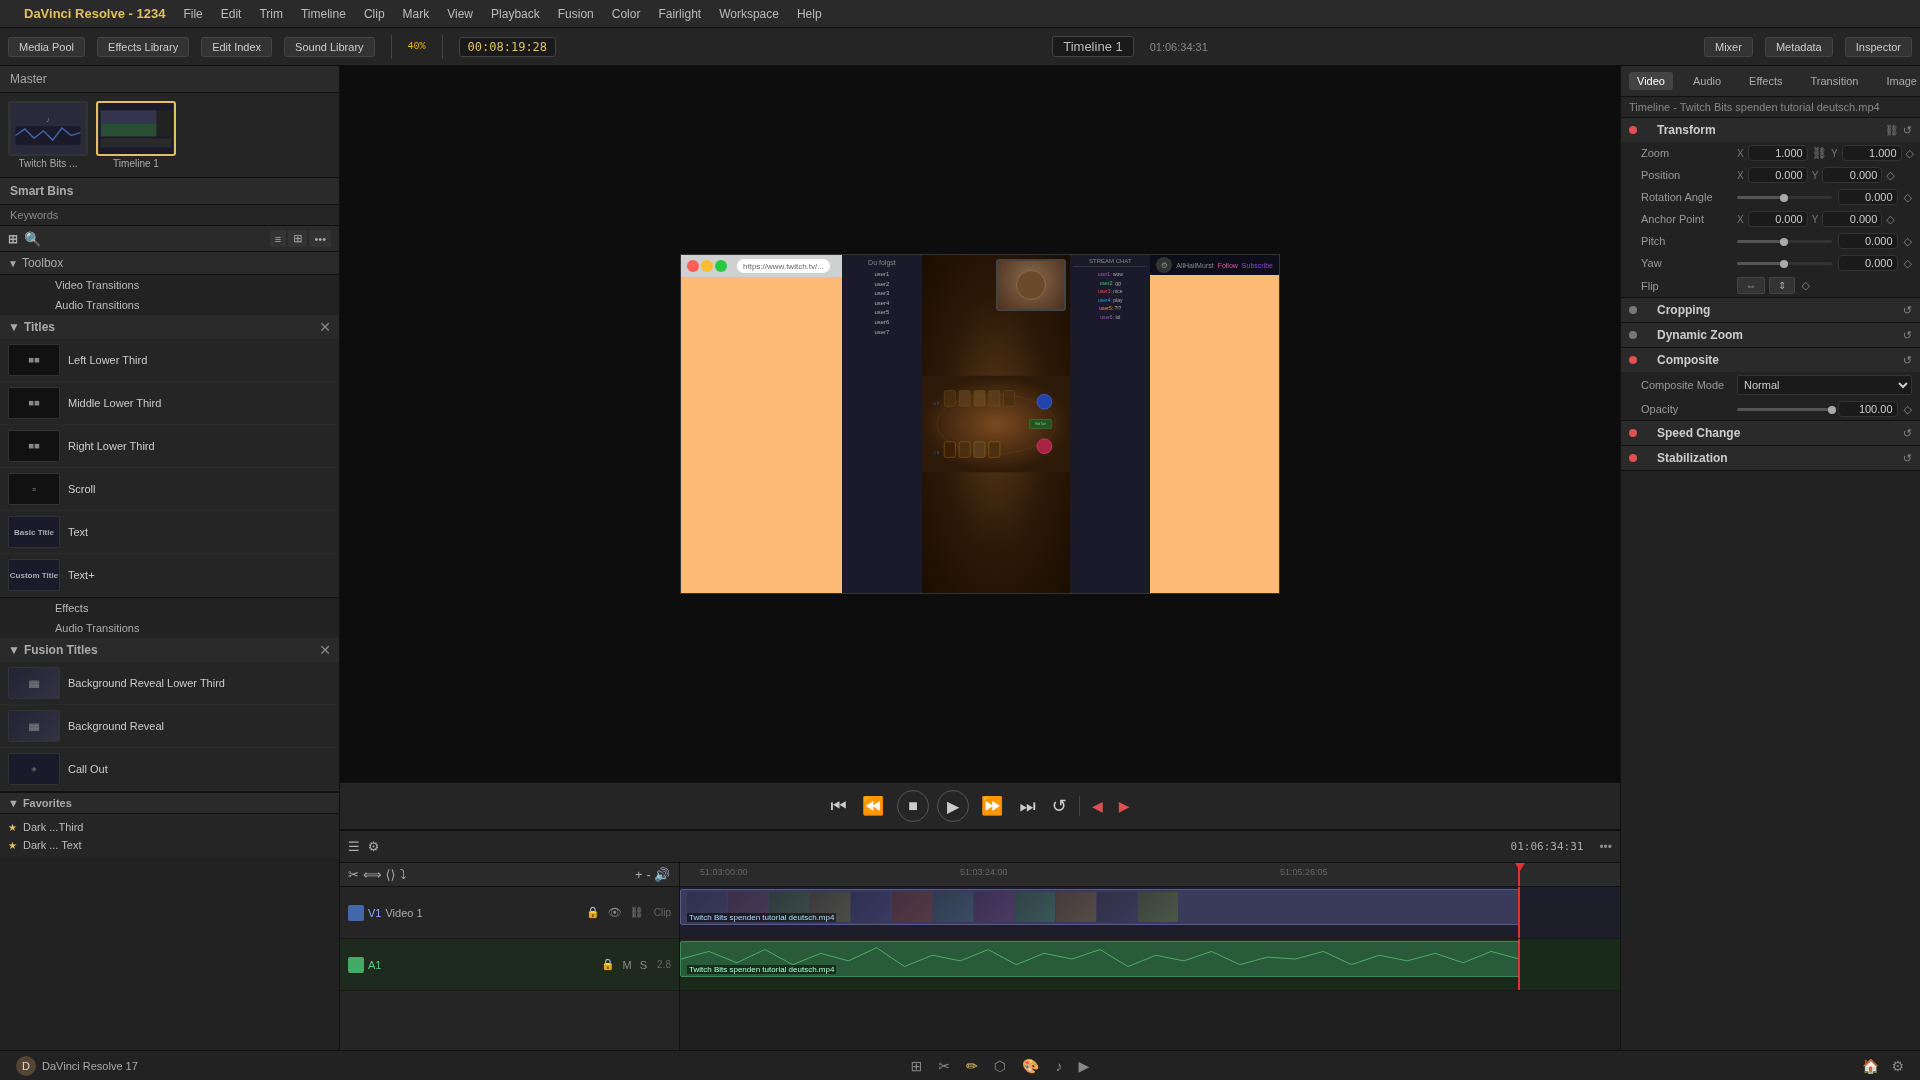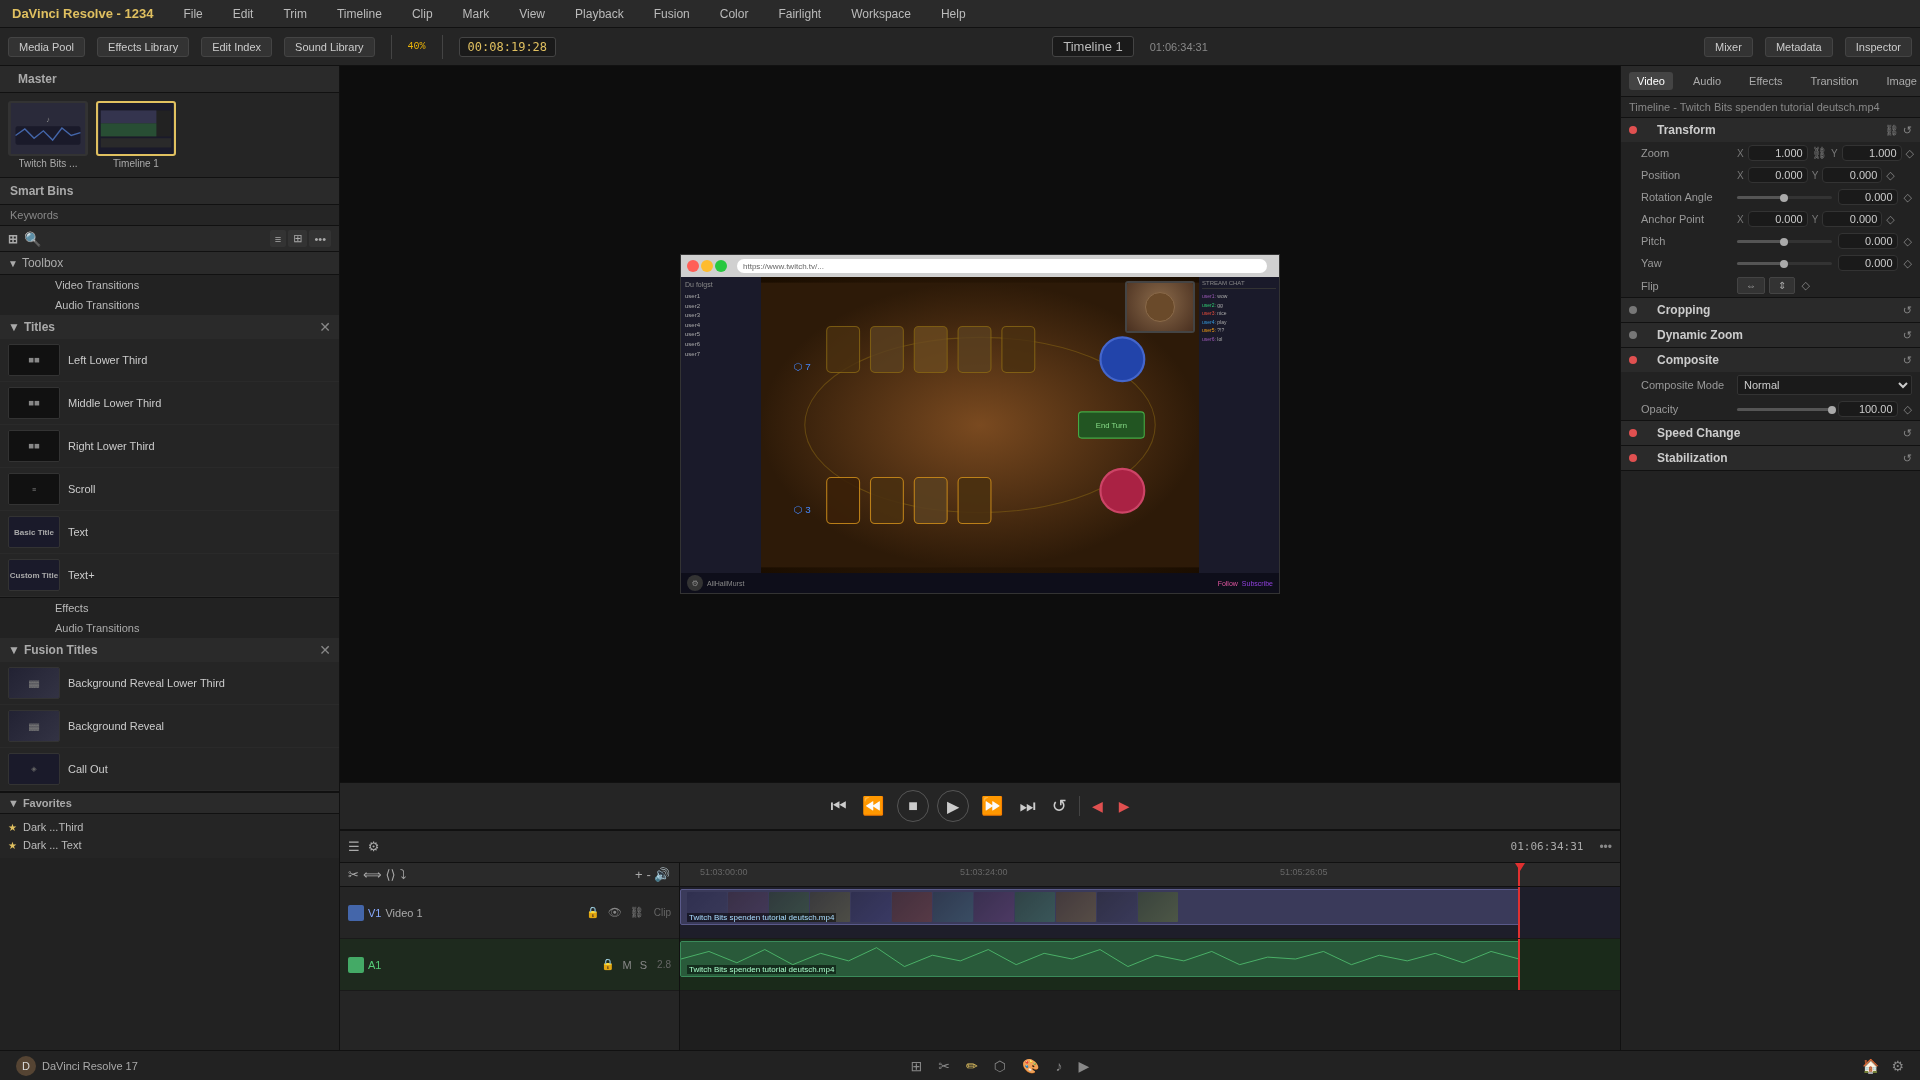--- a/index.html
+++ b/index.html
@@ -1,30 +1,30 @@
 <!DOCTYPE html>
 <html><head>
   <meta charset="utf-8">
   <style>
     * { margin: 0; padding: 0; box-sizing: border-box; }
     body { background: #1a1a1a; color: #ccc; font-family: 'Segoe UI', Arial, sans-serif; font-size: 12px; width: 1920px; height: 1080px; overflow: hidden; }
 
     
-    #menu-bar { background: #2a2a2a; height: 28px; display: flex; align-items: center; padding: 0 12px; gap: 14px; border-bottom: 1px solid #111; }
+    #menu-bar { background: #2a2a2a; height: 28px; display: flex; align-items: center; padding: 0 24px; gap: 2px; border-bottom: 1px solid #111; }
     #menu-bar .app-name { color: #e0c060; font-weight: bold; font-size: 13px; margin-right: 8px; }
     #menu-bar .menu-item { padding: 2px 8px; cursor: pointer; color: #bbb; font-size: 12px; }
 
     
     #toolbar { background: #252525; height: 38px; display: flex; align-items: center; padding: 0 8px; gap: 12px; border-bottom: 1px solid #111; }
     .toolbar-btn { background: #333; border: 1px solid #444; color: #ccc; padding: 3px 10px; border-radius: 3px; cursor: pointer; font-size: 11px; display: flex; align-items: center; gap: 4px; }
     .toolbar-sep { width: 1px; height: 24px; background: #444; margin: 0 4px; }
     .toolbar-time { background: #1a1a1a; border: 1px solid #444; color: #e0c060; padding: 2px 8px; border-radius: 3px; font-size: 12px; font-family: monospace; }
     .toolbar-center { flex: 1; display: flex; justify-content: center; align-items: center; }
     .toolbar-timeline-label { color: #bbb; font-size: 13px; background: #1a1a1a; border: 1px solid #444; padding: 2px 10px; border-radius: 3px; }
-    #media-pool-header { padding: 6px 18px; background: #2a2a2a; border-bottom: 1px solid #111; font-size: 12px; color: #aaa; font-weight: bold; }
+    #media-pool-header { padding: 6px 10px; background: #2a2a2a; border-bottom: 1px solid #111; font-size: 12px; color: #aaa; font-weight: normal; }
     #media-thumbnails { display: flex; gap: 8px; padding: 8px; background: #252525; border-bottom: 1px solid #111; flex-wrap: wrap; }
     .thumb-item { display: flex; flex-direction: column; align-items: center; cursor: pointer; }
     .thumb-img { width: 80px; height: 55px; background: #333; border: 2px solid transparent; border-radius: 3px; display: flex; align-items: center; justify-content: center; overflow: hidden; }
     .thumb-img.selected { border-color: #e0c060; }
     .thumb-img svg { width: 100%; height: 100%; }
     .thumb-label { font-size: 10px; color: #aaa; margin-top: 2px; max-width: 80px; overflow: hidden; text-overflow: ellipsis; white-space: nowrap; }
 
     #smart-bins { padding: 6px 10px; background: #2a2a2a; border-bottom: 1px solid #111; font-size: 12px; font-weight: bold; color: #aaa; }
     #keywords-section { padding: 4px 10px; background: #252525; border-bottom: 1px solid #111; color: #888; font-size: 11px; }
     .effects-toolbar { display: flex; align-items: center; padding: 4px 8px; background: #2a2a2a; border-bottom: 1px solid #111; gap: 6px; }
@@ -348,21 +348,21 @@
       </div>
 
     </div>
   </div>
 
   <div id="center-panel">
 
     <div id="preview-area">
       <div id="preview-frame">
 
-        <div style="width:100%; height:100%; display:flex; flex-direction:column; background:#86efac;">
+        <div style="width:100%; height:100%; display:flex; flex-direction:row; background:#fdba74;text-align:center;">
           <div class="browser-bar">
             <div class="browser-nav-btns">
               <div class="browser-nav-btn btn-red"></div>
               <div class="browser-nav-btn btn-yellow"></div>
               <div class="browser-nav-btn btn-green"></div>
             </div>
             <div class="browser-url">https://www.twitch.tv/...</div>
           </div>
 
           <div style="flex:1; display:flex; overflow:hidden; background:#1a1a1a;">

